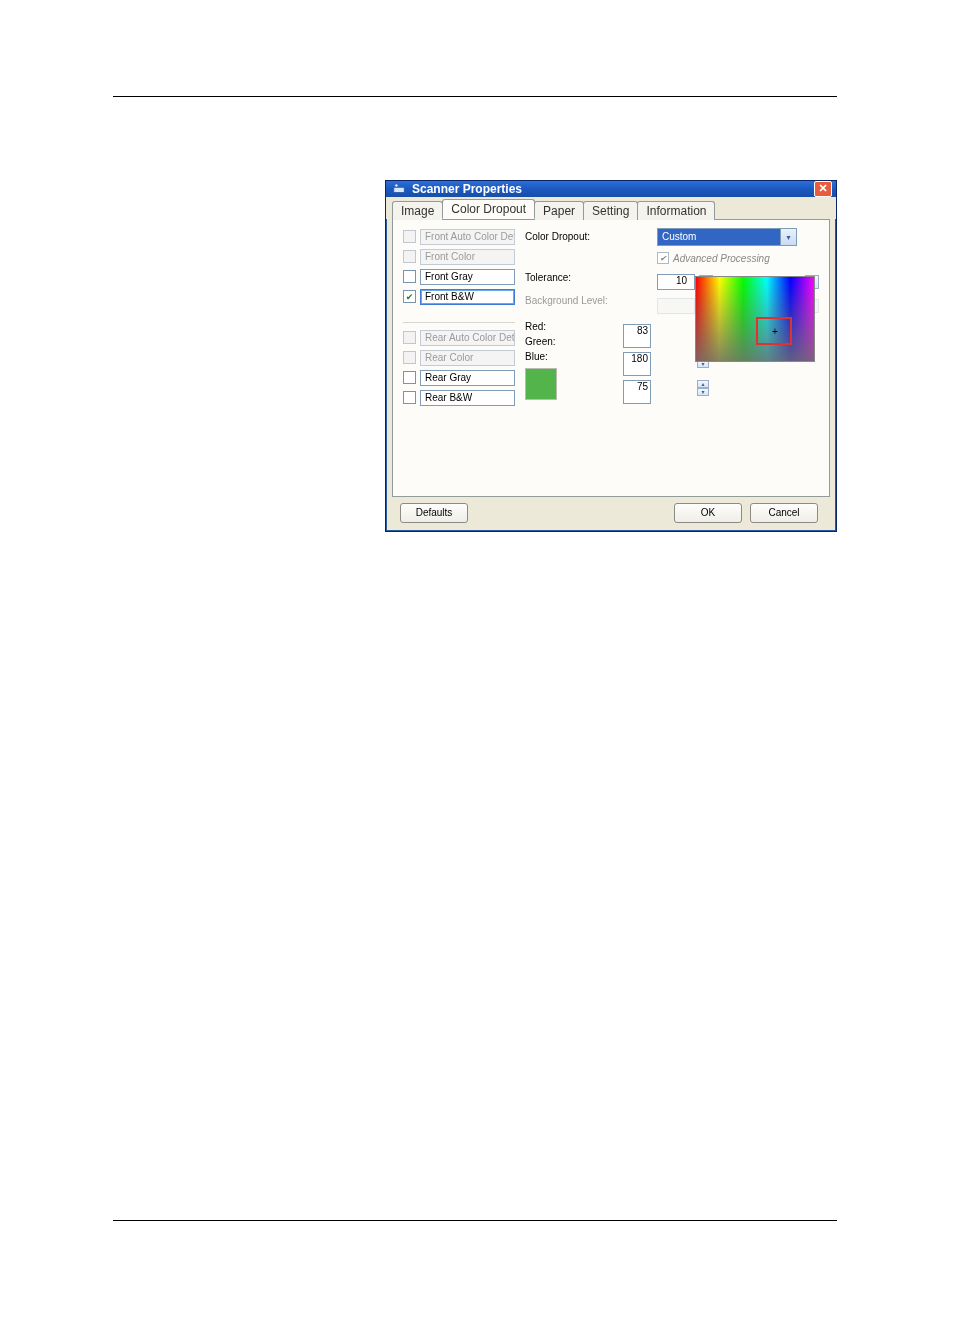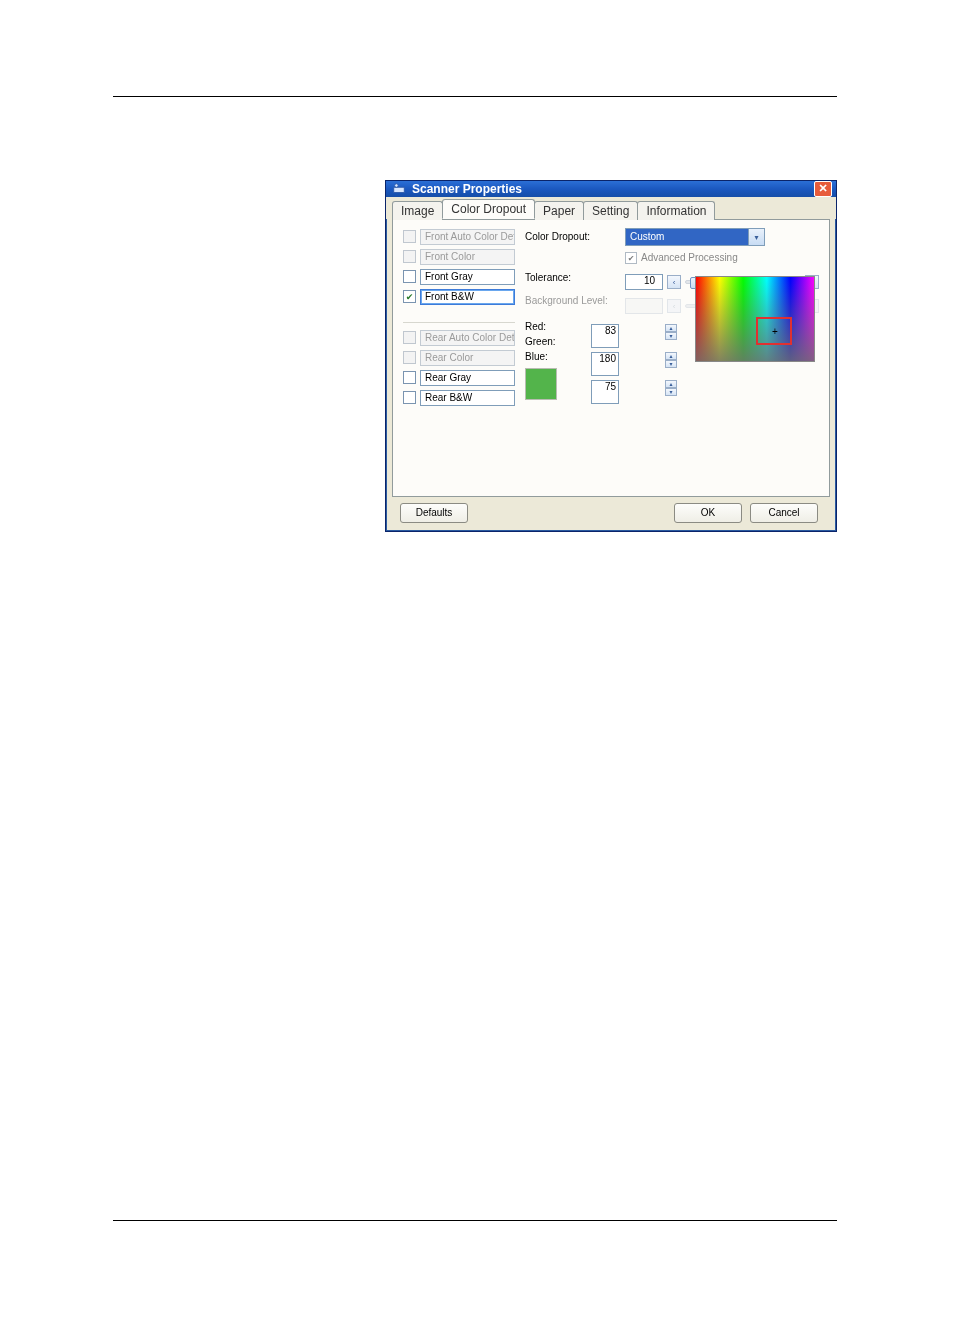--- a/index.html
+++ b/index.html
@@ -90,21 +90,21 @@
     border: 1px solid #919b9c;
     margin: 0 6px 6px 6px;
     background: #fdfcf9;
     height: 278px;
     display: flex;
     padding: 8px 10px;
     gap: 10px;
   }
   .left-col { width: 112px; }
   .mid-col  { width: 90px; }
-  .right-col{ flex: 1; position: relative; }
+  .right-col{ flex: 1; position: relative; margin-left: 32px; }
 
   .row {
     display: flex;
     align-items: center;
     margin-bottom: 3px;
     height: 17px;
   }
   .chk {
     width: 13px; height: 13px;
     border: 1px solid #7a94b0;
@@ -142,21 +142,21 @@
     display:flex; height:18px; border:1px solid #7f9db9;
     background:#fff; width:140px;
   }
   .combo .sel { flex:1; background:#3166c4; color:#fff; padding:2px 4px; font-size:10px; }
   .combo .arrow {
     width:16px; background:linear-gradient(#e9f1fb,#c8dcf4);
     border-left:1px solid #7f9db9;
     display:flex;align-items:center;justify-content:center;
     color:#3a5f9a; font-size:8px;
   }
-  .advline { display:flex; gap:4px; font-size:10px; color:#888; margin:6px 0 10px 0;}
+  .advline { display:flex; align-items:center; gap:4px; font-size:10px; color:#888; margin:6px 0 10px 0;font-style:italic;}
   .advchk { width:12px;height:12px;border:1px solid #b0bac4;background:#fff;display:inline-flex;align-items:center;justify-content:center;font-size:8px;color:#7a7a7a;}
   .advchk::after{content:"✔";}
 
   .slider-row { display:flex; align-items:center; gap:4px; margin-bottom:8px;}
   .numbox { width:26px; height:16px; border:1px solid #7f9db9; background:#fff; text-align:right; padding:0 18px; font-size:10px; }
   .abtn { width:14px;height:14px;border:1px solid #9aaec8;background:linear-gradient(#f3f7fd,#d6e4f5);display:flex;align-items:center;justify-content:center;font-size:8px;color:#3a5f9a;}
   .abtn.disabled{color:#b7c0cc;border-color:#cdd5df;background:#eef1f6;}
   .track { flex:1; height:4px; background:#e3e6ea; border:1px solid #cfd5dc; position:relative; border-radius:2px;}
   .thumb { position:absolute; top:-4px; width:8px; height:12px; background:linear-gradient(#e9f1fb,#c8dcf4); border:1px solid #6f94c6; border-radius:2px;}
   .rgblabels { display:flex; flex-direction:column; gap:4px; font-size:10px;}

